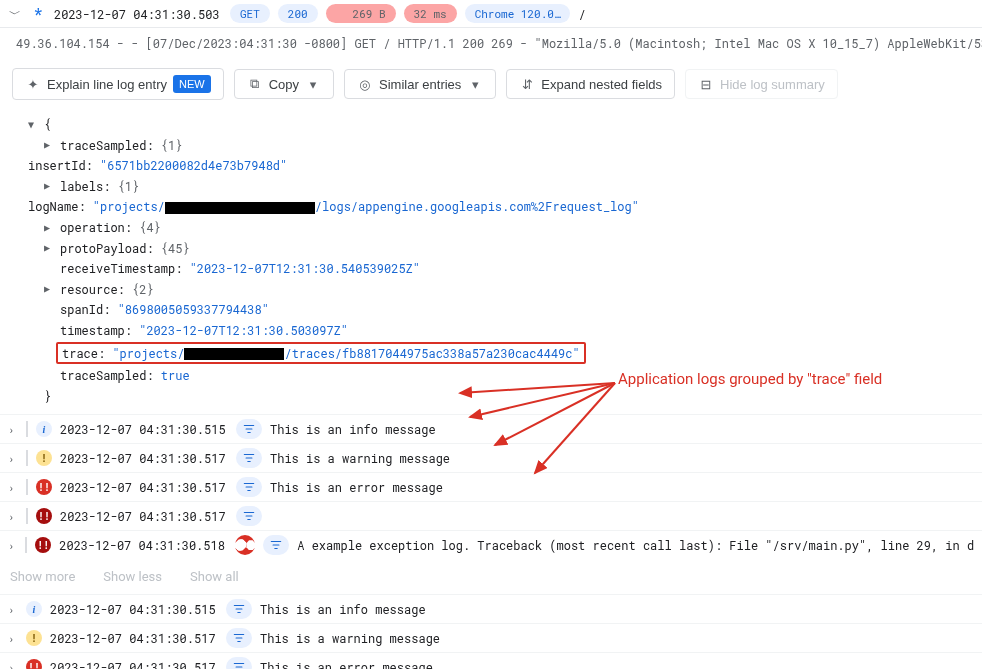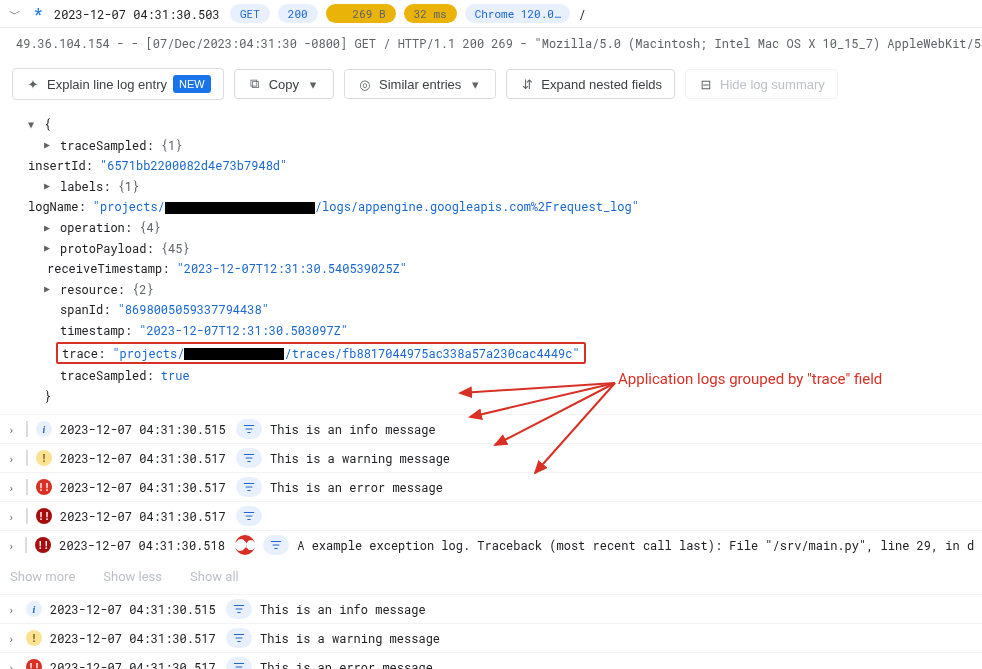--- a/index.html
+++ b/index.html
@@ -8,21 +8,21 @@
   .header-row { display: flex; align-items: center; gap: 8px; padding: 4px 8px; border-bottom: 1px solid #e8eaed; }
   .chev { width: 14px; display: inline-flex; justify-content: center; color: #5f6368; cursor: pointer; }
   .sev-icon { width: 16px; height: 16px; border-radius: 50%; display: inline-flex; align-items: center; justify-content: center; font-size: 10px; font-weight: bold; flex-shrink: 0; }
   .sev-default { color: #1a73e8; font-size: 14px; font-weight: bold; }
   .sev-info { background: #e8f0fe; color: #1967d2; font-family: serif; font-style: italic; }
   .sev-warn { background: #fde293; color: #7a5600; }
   .sev-error { background: #d93025; color: #fff; }
   .sev-critical { background: #a50e0e; color: #fff; }
   .ts { color: #202124; min-width: 168px; }
   .pill { display: inline-flex; align-items: center; padding: 2px 10px; border-radius: 10px; font-size: 11px; background: #e8f0fe; color: #1967d2; font-family: "Roboto Mono", monospace; }
-  .pill-light { background: #eab308; color: #5f6368; }
+  .pill-light { background: #fca5a5; color: #5f6368; }
   .raw-log { padding: 6px 12px 6px 16px; color: #5f6368; line-height: 1.5; white-space: nowrap; overflow: hidden; }
   .toolbar { display: flex; gap: 10px; padding: 10px 12px; align-items: center; }
   .btn { display: inline-flex; align-items: center; gap: 6px; border: 1px solid #dadce0; border-radius: 4px; padding: 6px 12px; font-size: 13px; color: #3c4043; background: #fff; cursor: pointer; }
   .btn .ic { width: 16px; height: 16px; display: inline-flex; align-items: center; justify-content: center; color: #5f6368; }
   .badge-new { background: #1a73e8; color: #fff; font-size: 11px; font-weight: 500; padding: 3px 6px; border-radius: 3px; }
   .btn-disabled { color: #bdc1c6; border-color: #f1f3f4; cursor: default; }
   .json-block { padding: 4px 0 8px 0; }
   .json-line { display: flex; align-items: center; padding: 1px 0 1px 28px; line-height: 1.55; }
   .json-line .arrow { width: 16px; color: #5f6368; font-size: 10px; }
   .json-line .k { color: #202124; }
@@ -94,21 +94,21 @@
   <div class="json-line">
         <span class="arrow">▼</span>
         <span class="k">{</span>
       </div>
   <div class="json-line" style="padding-left:44px"><span class="arrow">▶</span><span class="k">traceSampled:</span>&nbsp;<span class="v-obj">{1}</span></div>
   <div class="json-line" style=""><span class="k">insertId:</span>&nbsp;<span class="v-str">"6571bb2200082d4e73b7948d"</span></div>
   <div class="json-line" style="padding-left:44px"><span class="arrow">▶</span><span class="k">labels:</span>&nbsp;<span class="v-obj">{1}</span></div>
   <div class="json-line" style=""><span class="k">logName:</span>&nbsp;<span class="v-str"><span>"projects/</span><span class="redact" style="width:150px"></span><span>/logs/appengine.googleapis.com%2Frequest_log"</span></span></div>
   <div class="json-line" style="padding-left:44px"><span class="arrow">▶</span><span class="k">operation:</span>&nbsp;<span class="v-obj">{4}</span></div>
   <div class="json-line" style="padding-left:44px"><span class="arrow">▶</span><span class="k">protoPayload:</span>&nbsp;<span class="v-obj">{45}</span></div>
-  <div class="json-line" style="padding-left:47px"><span class="k">receiveTimestamp:</span>&nbsp;<span class="v-str">"2023-12-07T12:31:30.540539025Z"</span></div>
+  <div class="json-line" style="padding-left:60px"><span class="k">receiveTimestamp:</span>&nbsp;<span class="v-str">"2023-12-07T12:31:30.540539025Z"</span></div>
   <div class="json-line" style="padding-left:44px"><span class="arrow">▶</span><span class="k">resource:</span>&nbsp;<span class="v-obj">{2}</span></div>
   <div class="json-line" style="padding-left:60px"><span class="k">spanId:</span>&nbsp;<span class="v-str">"8698005059337794438"</span></div>
   <div class="json-line" style="padding-left:60px"><span class="k">timestamp:</span>&nbsp;<span class="v-str">"2023-12-07T12:31:30.503097Z"</span></div>
   <div class="json-line" style="padding-left:56px">
         <span class="trace-box"><span class="k">trace:</span>&nbsp;<span class="v-str"><span>"projects/</span><span class="redact" style="width:100px"></span><span>/traces/fb8817044975ac338a57a230cac4449c"</span></span></span>
       </div>
   <div class="json-line" style="padding-left:60px"><span class="k">traceSampled:</span>&nbsp;<span class="v-bool">true</span></div>
   <div class="json-line" style="padding-left:44px">
         <span class="k">}</span>
       </div>

